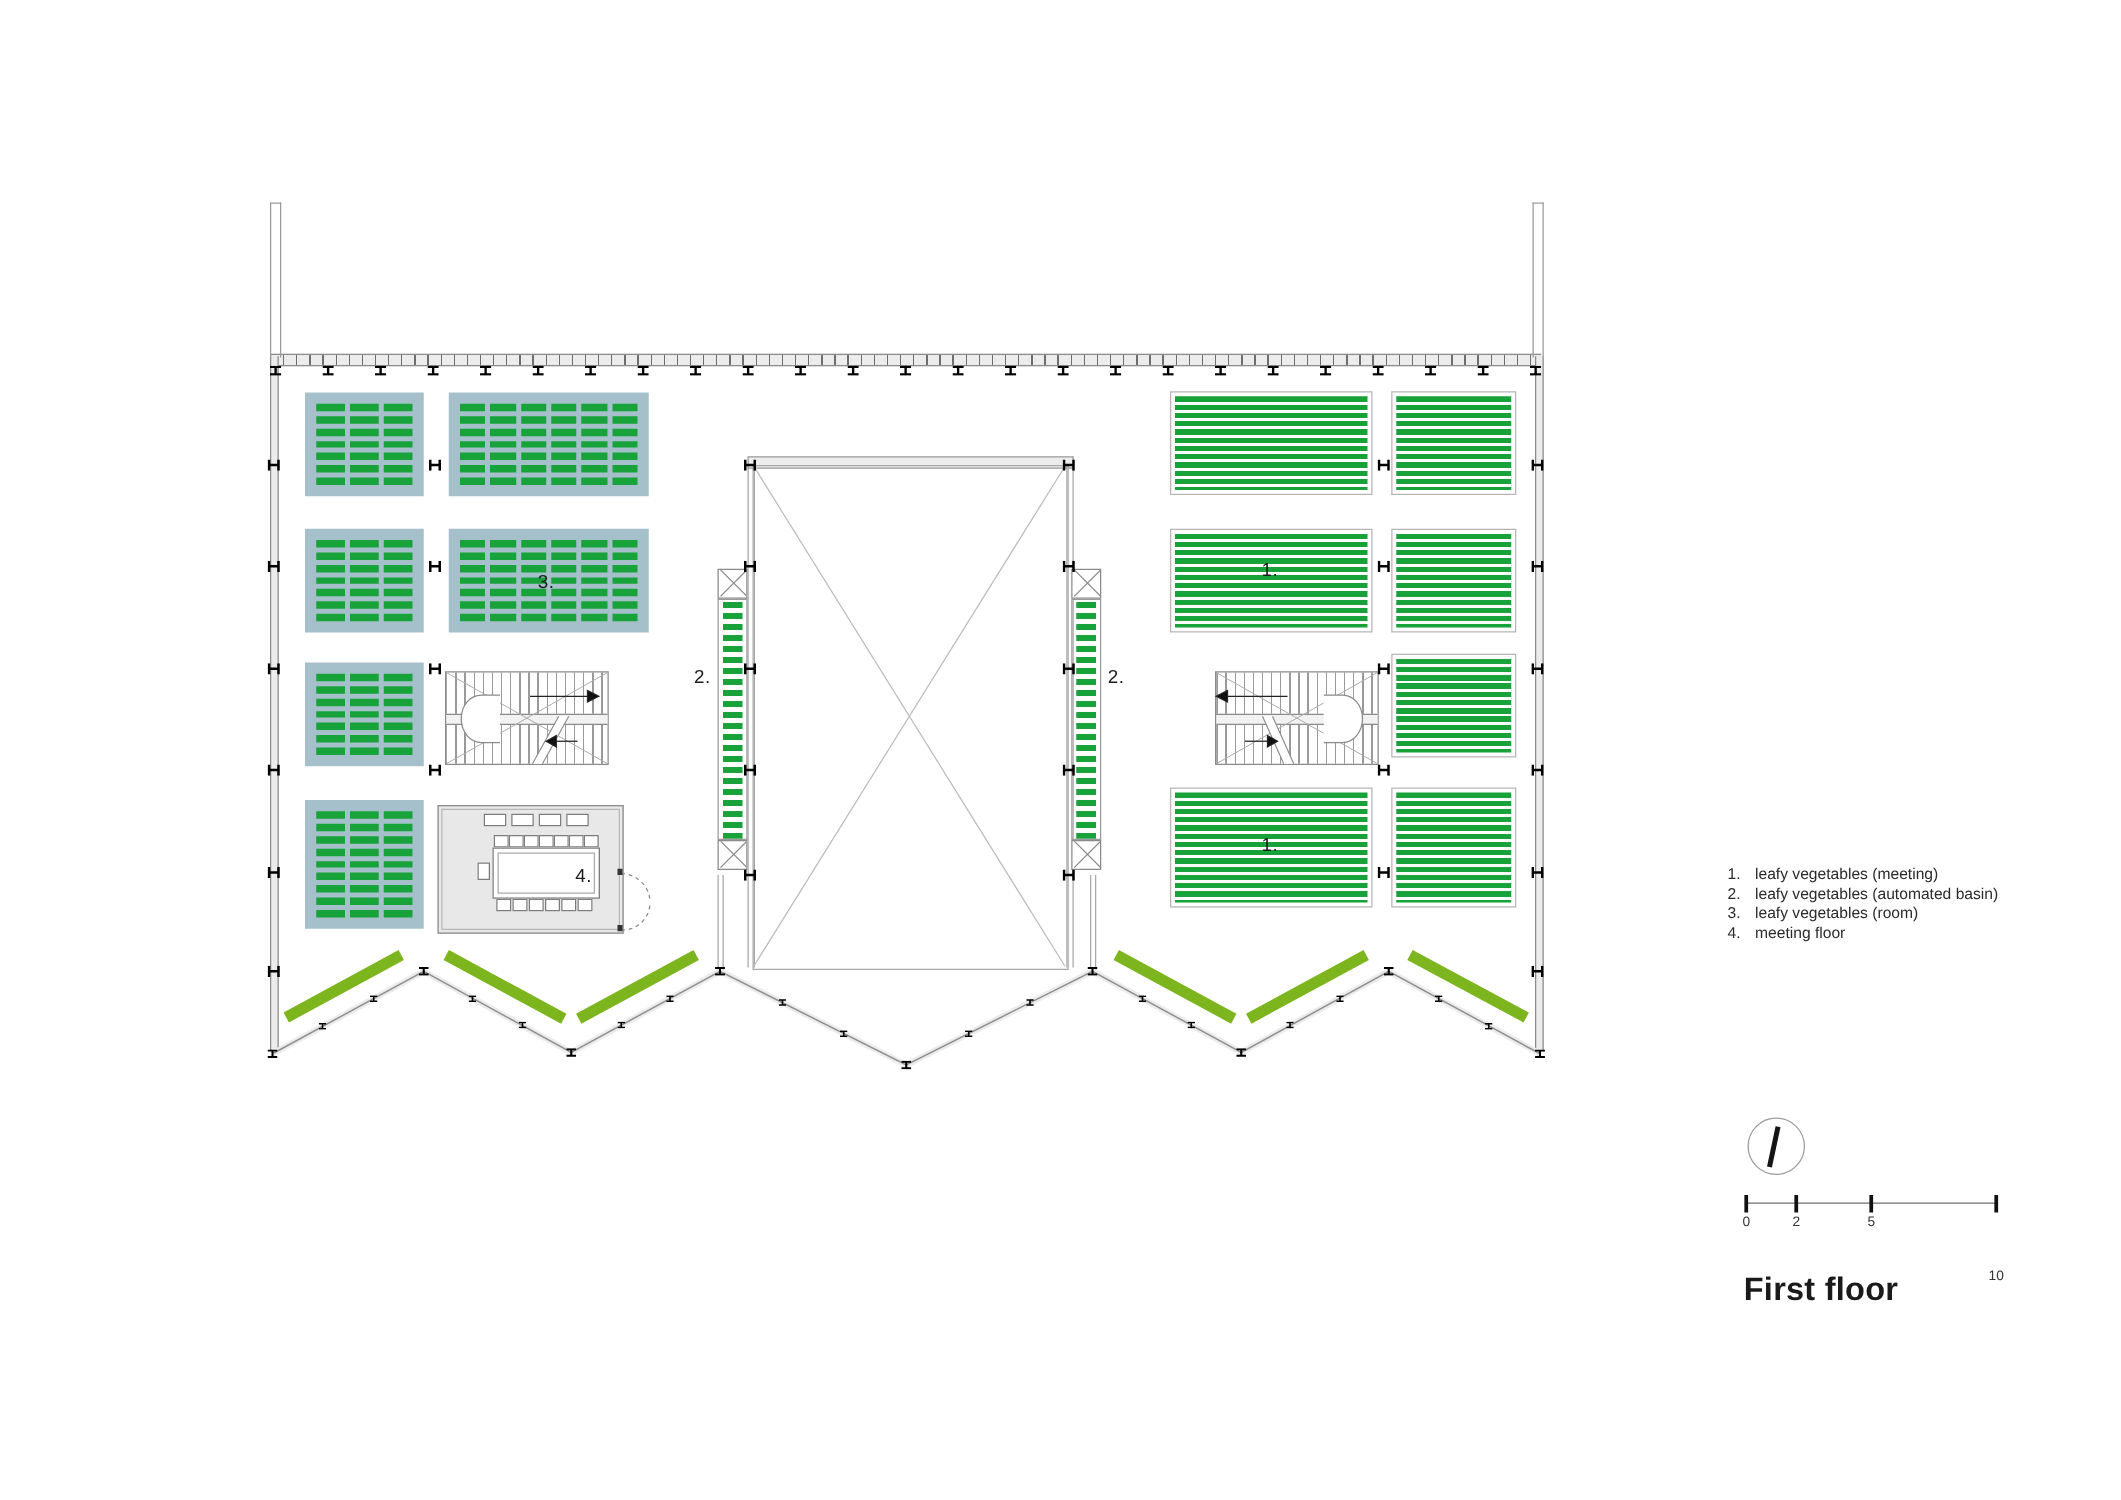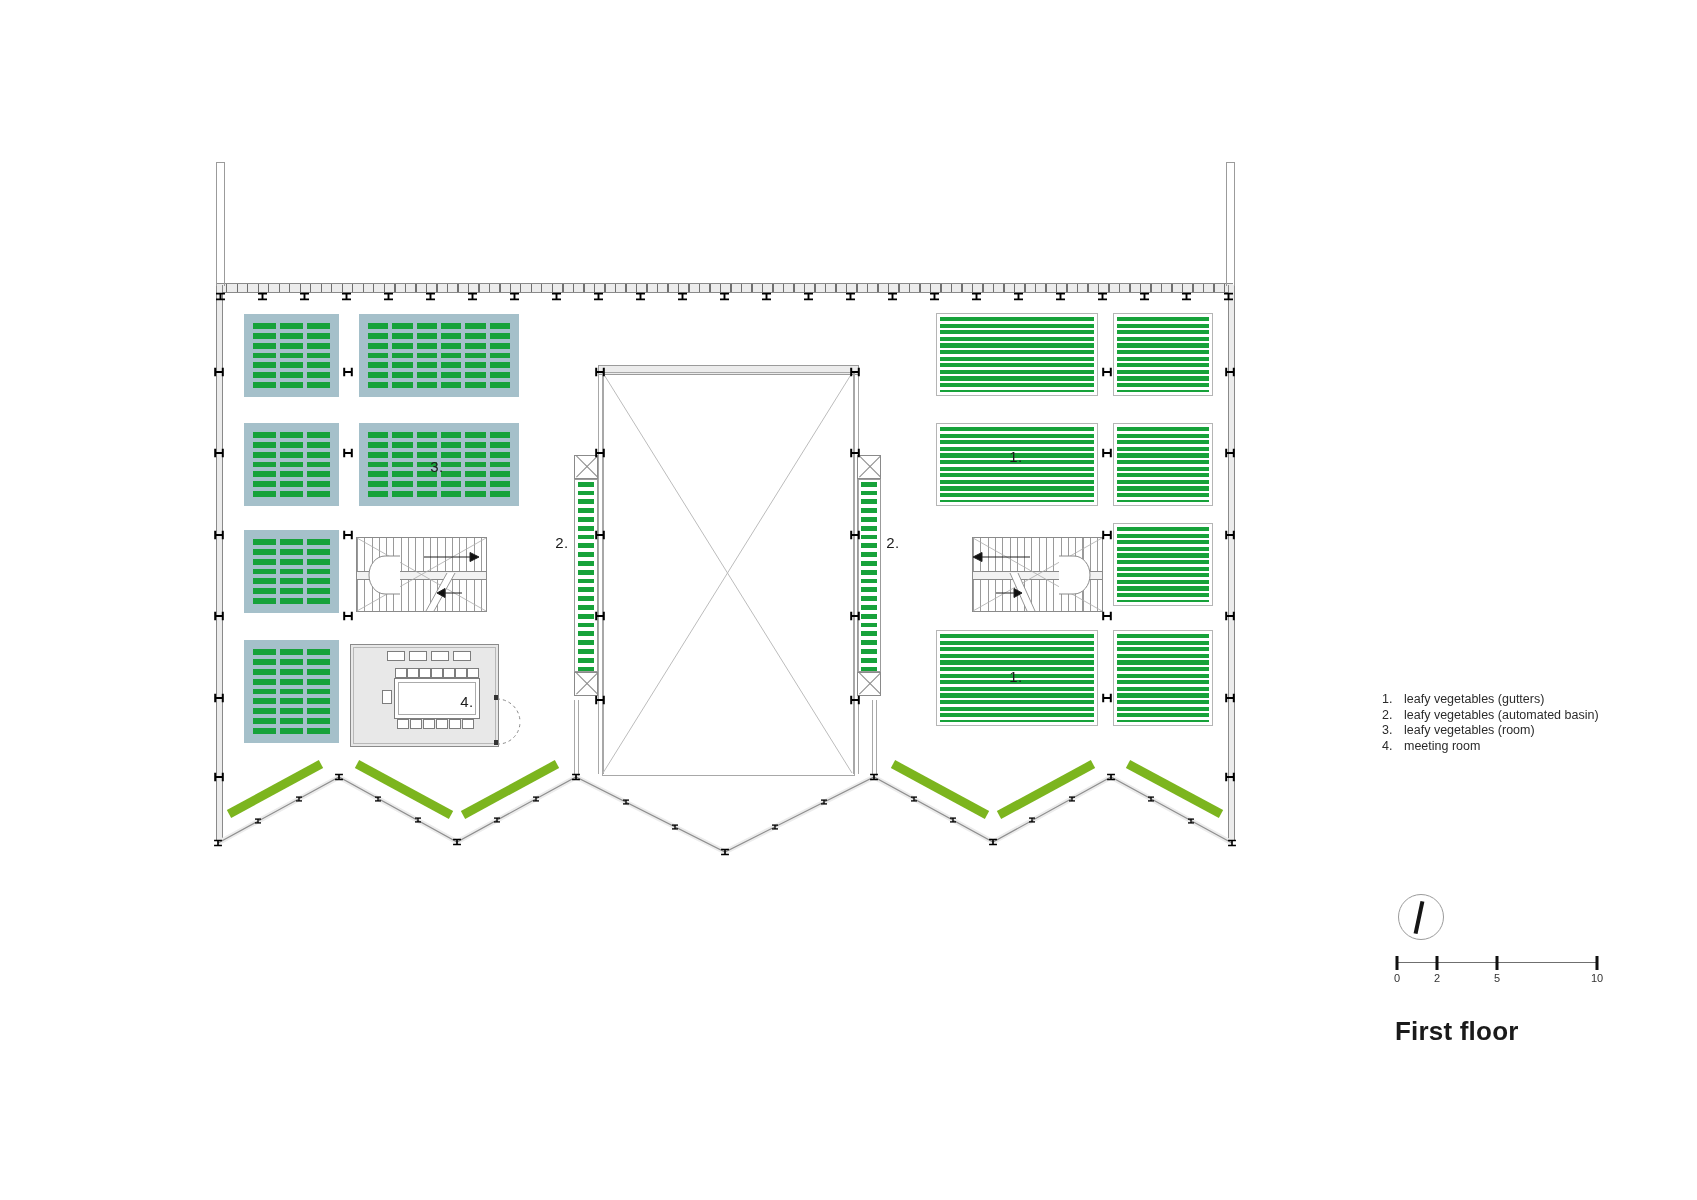--- a/index.html
+++ b/index.html
@@ -500,44 +500,44 @@
   <span class="abs plan-label" style="left:1016px;top:456px;">1.</span>
   <span class="abs plan-label" style="left:1016px;top:676px;">1.</span>
   <span class="abs plan-label" style="left:562px;top:542px;">2.</span>
   <span class="abs plan-label" style="left:893px;top:542px;">2.</span>
   <span class="abs plan-label" style="left:437px;top:466px;">3.</span>
   <span class="abs plan-label" style="left:467px;top:701px;">4.</span>
 
   <div class="abs legend">
     <div class="row">
       <span class="num">1.</span>
-      <span class="txt">leafy vegetables (gutters)</span>
+      <span class="txt">leafy vegetables (meeting)</span>
     </div>
     <div class="row">
       <span class="num">2.</span>
       <span class="txt">leafy vegetables (automated basin)</span>
     </div>
     <div class="row">
       <span class="num">3.</span>
       <span class="txt">leafy vegetables (room)</span>
     </div>
     <div class="row">
       <span class="num">4.</span>
-      <span class="txt">meeting room</span>
+      <span class="txt">meeting floor</span>
     </div>
   </div>
 
   <div class="abs north-circle"></div>
   <div class="abs north-needle"></div>
 
   <div class="abs scalebar-line"></div>
   <div class="abs scalebar-tick" style="left:1397px;"></div>
   <div class="abs scalebar-tick" style="left:1437px;"></div>
   <div class="abs scalebar-tick" style="left:1497px;"></div>
   <div class="abs scalebar-tick" style="left:1597px;"></div>
   <span class="abs scalebar-num" style="left:1397px;">0</span>
   <span class="abs scalebar-num" style="left:1437px;">2</span>
   <span class="abs scalebar-num" style="left:1497px;">5</span>
-  <span class="abs scalebar-num" style="left:1597px;">10</span>
+  <span class="abs scalebar-num" style="left:1597px;margin-top:43px;">10</span>
 
   <div class="abs page-title">First floor</div>
 
 </div>
 
 </body></html>

